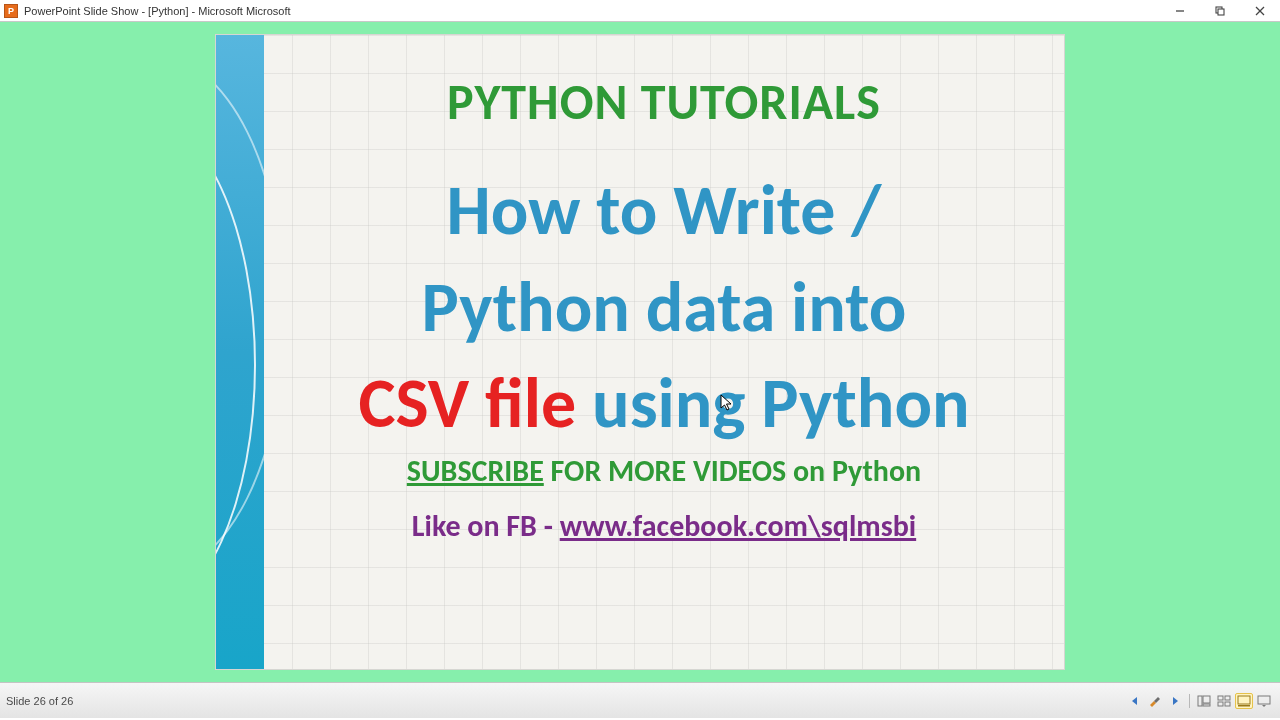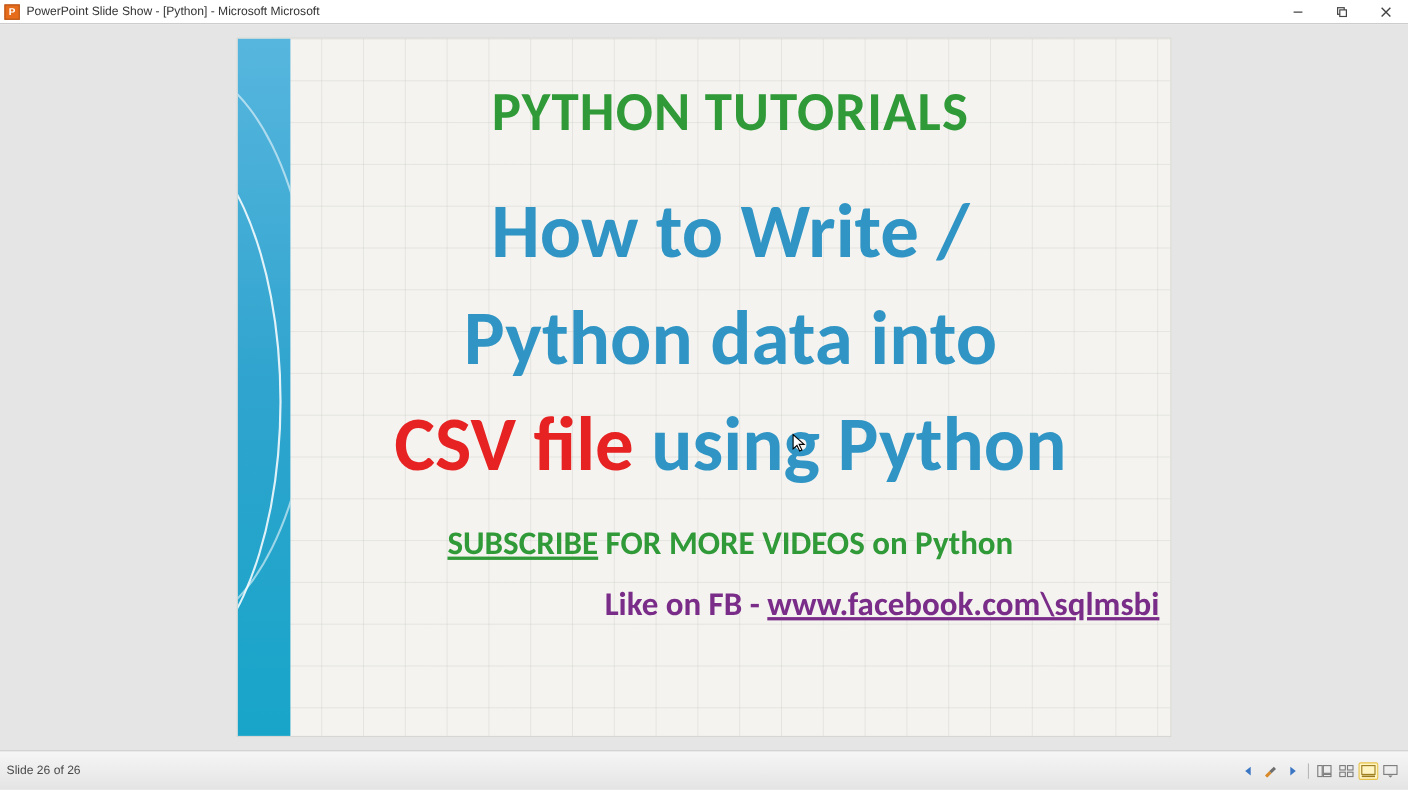--- a/index.html
+++ b/index.html
@@ -35,21 +35,21 @@
   width:40px; height:22px;
   display:flex; align-items:center; justify-content:center;
   color:#454545;
 }
 .titlebar .winbtn svg { width:10px; height:10px; }
 
 
 .show-area {
   width:100%;
   height:660px; 
-  background:#e5e5e5;
+  background:#86efac;
   display:flex; align-items:center; justify-content:center;
   position:relative;
 }
 .slide {
   width:850px;
   height:636px;
   background:#f4f3ef;
   background-image:
     linear-gradient(to right, rgba(200,200,195,0.35) 1px, transparent 1px),
     linear-gradient(to bottom, rgba(200,200,195,0.35) 1px, transparent 1px);
@@ -98,35 +98,33 @@
 }
 .body-line {
   font-size:70px;
   line-height:1.38;
   color:#3095c5;
 }
 .body-red { color:#e62222;text-align:right; }
 .body-blue { color:#3095c5; }
 
 .subscribe-line {
-  margin-top:24px;
   font-size:30px;
   font-weight:700;
   font-family:Calibri,"Segoe UI",sans-serif;
   color:#2f9a37;
 }
 .subscribe-line .underline { text-decoration:underline; }
 
 .fb-line {
   margin-top:18px;
   font-size:30px;
   font-weight:700;
   font-family:Calibri,"Segoe UI",sans-serif;
   color:#7a2c89;
-  text-align:right;
 }
 .fb-line .link { text-decoration:underline; color:#7a2c89; }
 
 
 .cursor {
   position:absolute;
   left:720px; top:372px;
   font-size:16px; color:#000;
   pointer-events:none;
 }

